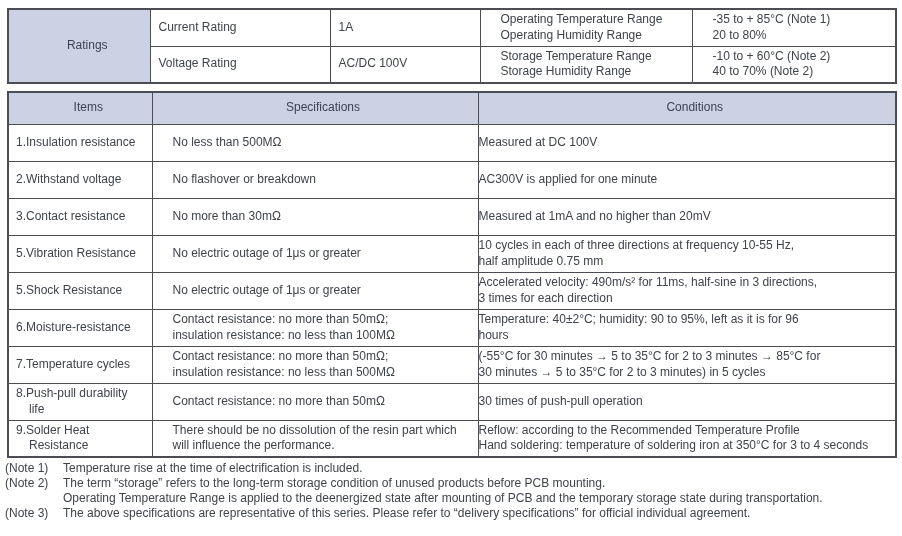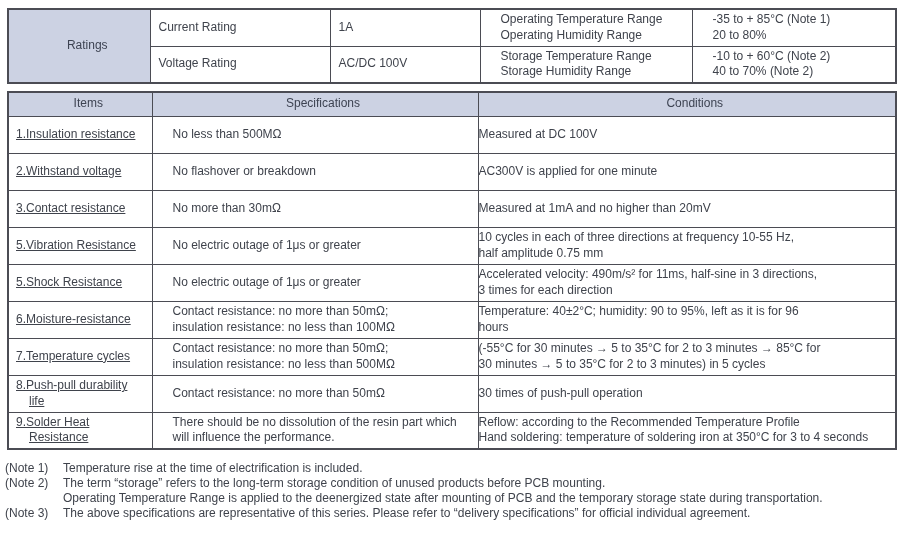--- a/index.html
+++ b/index.html
@@ -8,24 +8,24 @@
     font-family:"Liberation Sans", sans-serif;color:#3f434c;font-size:12px;line-height:1.3;
   }
   table{border-collapse:collapse;table-layout:fixed;position:absolute;left:7px;width:888px;
         border:2px solid #4b4c54;}
   td,th{border:1px solid #4b4c54;font-weight:normal;font-size:12px;vertical-align:middle;
         padding:2px 8px;overflow:hidden;}
   .t1{top:8px;}
   .t2{top:91px;}
   .t1 tr{height:37px;}
   .hdr-cell{background:#ccd2e3;text-align:center;color:#3d4352;padding-left:24px;}
-  .t2 .head-row{height:24px;}
+  .t2 .head-row{height:32px;}
   .t2 .body-row{height:37px;}
   .pre{white-space:pre-line;padding-left:20px;}
-  .item-cell{padding-left:20px;text-indent:-13px;white-space:pre-line;text-decoration:underline;}
+  .item-cell{padding-left:20px;text-indent:-13px;white-space:pre-line;}
   .cond-cell{padding:2px 0;}
   .notes{position:absolute;left:5px;top:461px;width:895px;}
   .note-row{display:flex;align-items:flex-start;line-height:15px;}
   .note-label{flex:0 0 58px;}
   .note-text{flex:1;white-space:pre-line;}
 </style>
 </head>
 <body>
 
 <div class="page">

